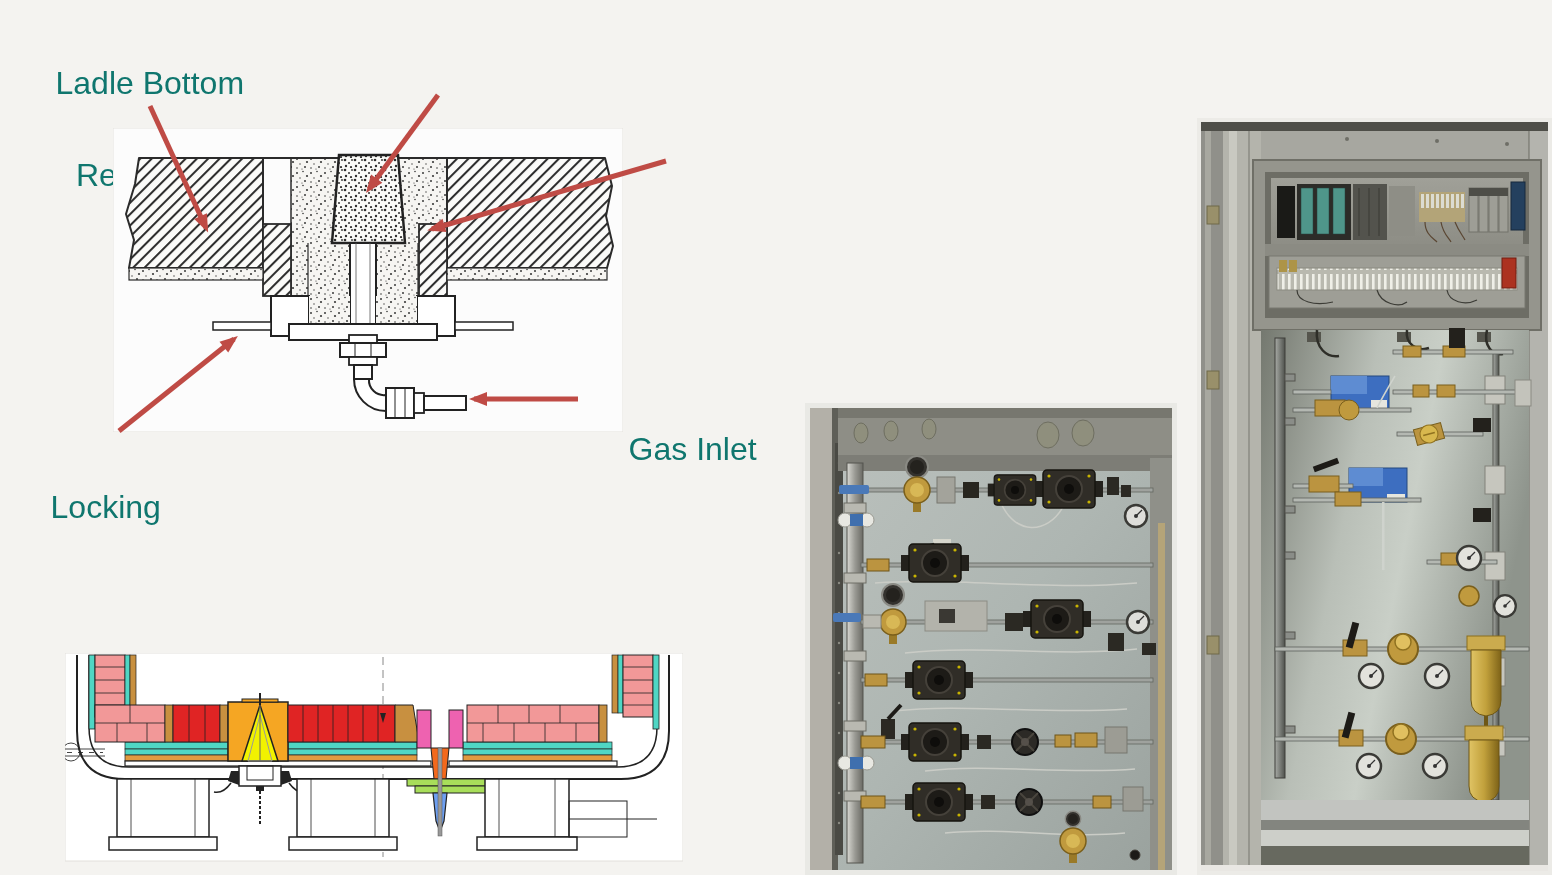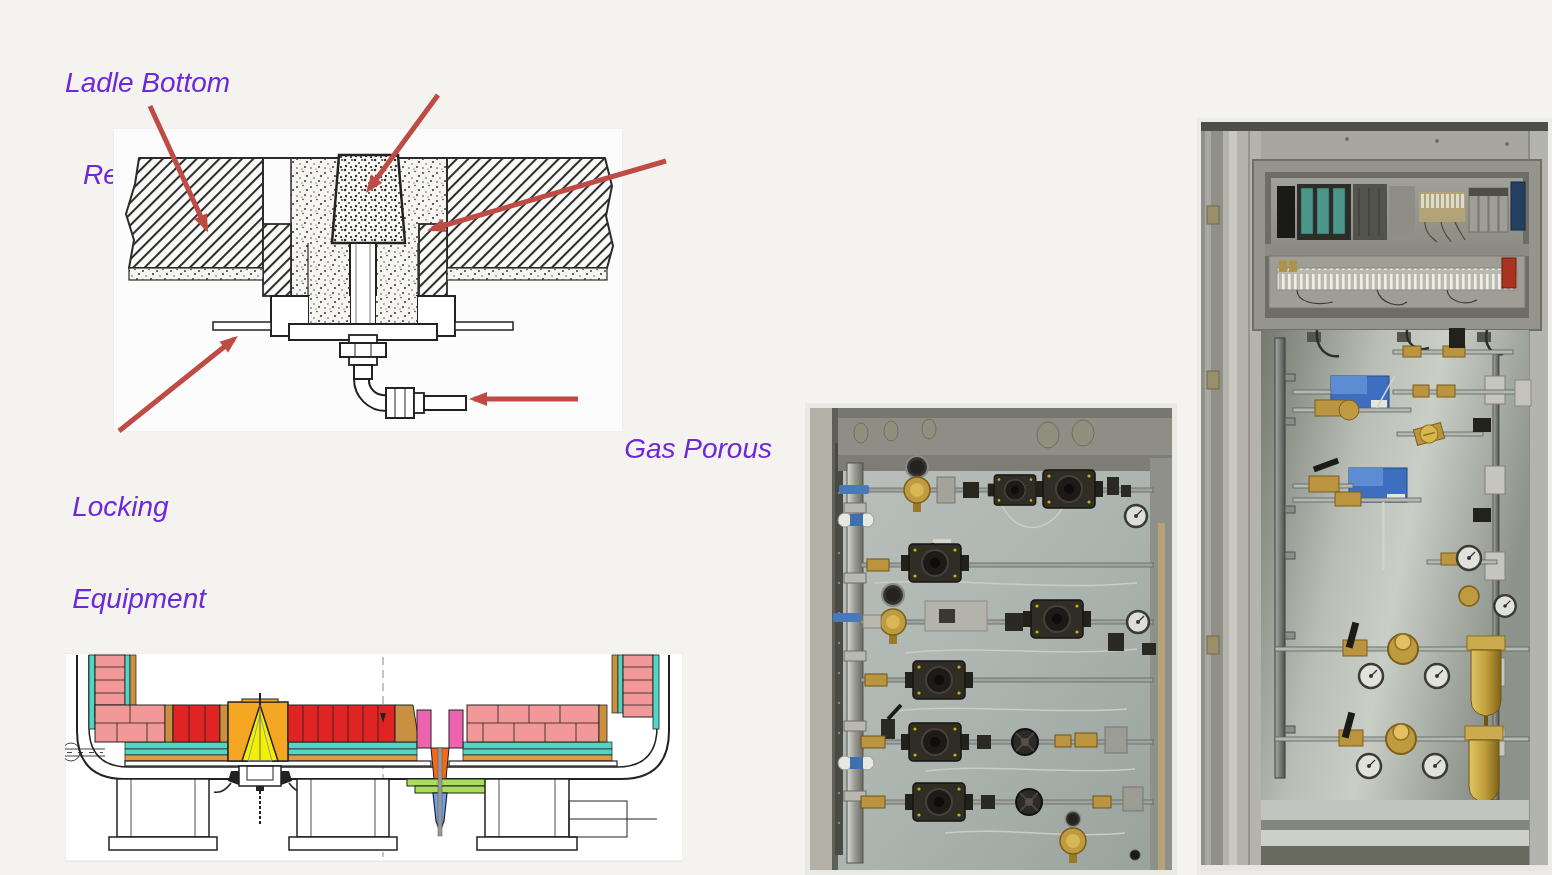--- a/index.html
+++ b/index.html
@@ -1,37 +1,36 @@
 <!DOCTYPE html>
 <html><head>
 <meta charset="utf-8">
 <style>
   html,body{margin:0;padding:0;background:#f4f3f0;}
   #canvas{position:relative;width:1552px;height:875px;background:#f4f3f0;overflow:hidden;
           font-family:"Liberation Sans", sans-serif;}
   .fig{position:absolute;}
-  .label{position:absolute;color:#6d28d9;font-size:28px;line-height:46px;white-space:pre;font-style:italic;}
+  .label{position:absolute;color:#0f766e;font-size:32px;line-height:46px;white-space:pre;}
   .label.center{text-align:center;}
   svg{display:block;}
 </style>
 </head>
 <body>
 
 <div id="canvas">
 
   <div class="label center" style="left:10px;top:14px;width:244px;">
     <span>Ladle Bottom</span><br>
     <span>Refractory</span>
   </div>
   <div class="label" style="left:593px;top:380px;">
-    <span>Gas Porous</span>
+    <span>Gas Inlet</span>
   </div>
-  <div class="label" style="left:41px;top:438px;">
+  <div class="label" style="left:15px;top:438px;">
     <span>Locking</span><br>
-    <span>Equipment</span>
   </div>
 
   <div class="fig" style="left:113px;top:128px;">
     <svg width="510" height="304" viewBox="0 0 510 304">
       <defs>
         <pattern id="hatch" width="8" height="8" patternUnits="userSpaceOnUse" patternTransform="rotate(45)">
           <rect width="8" height="8" fill="#fbfbf9"></rect>
           <line x1="1" y1="0" x2="1" y2="8" stroke="#2e2e2e" stroke-width="2.1"></line>
         </pattern>
         <pattern id="stip" width="14" height="14" patternUnits="userSpaceOnUse">

